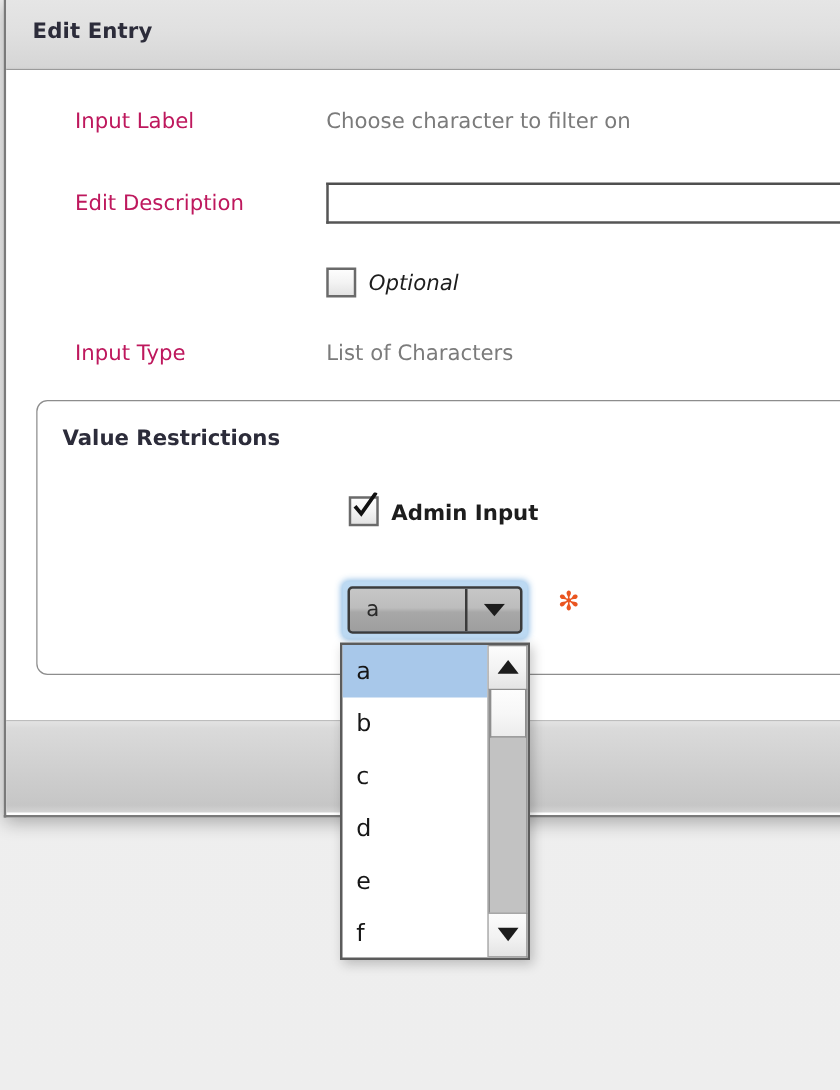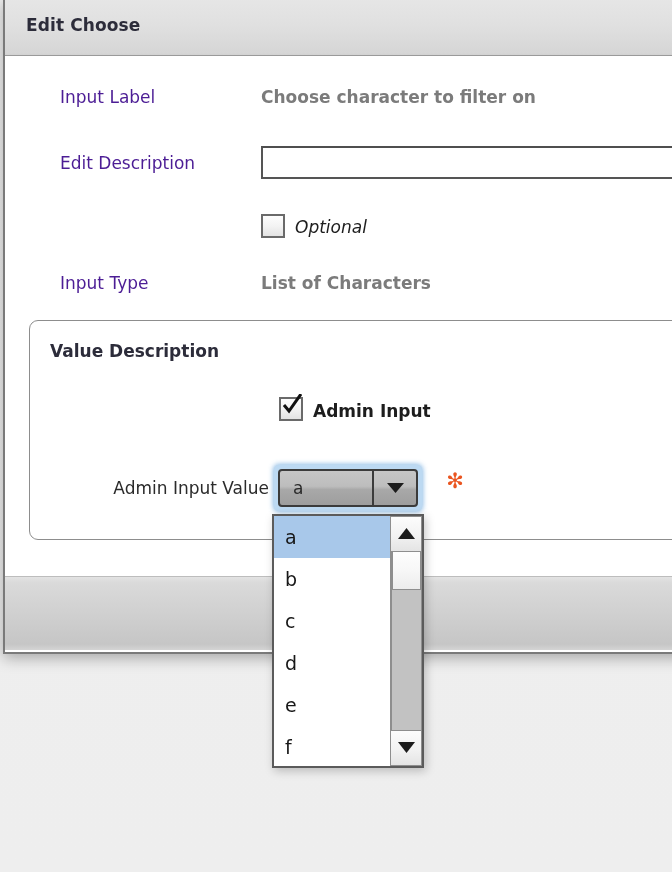--- a/index.html
+++ b/index.html
@@ -80,31 +80,30 @@
   
   .row {
     position: absolute;
     left: 0;
     right: 0;
     height: 34px;
   }
   .lbl {
     position: absolute;
     font-size: 17px;
-    color: #4c1d95;
+    color: #be185d;
     white-space: nowrap;
     line-height: 22px;
   }
   .val {
     position: absolute;
     font-size: 17px;
     color: #7b7b7b;
     white-space: nowrap;
     line-height: 22px;
-    font-weight: bold;
   }
 
   
   #row-input-label { top: 30px; }
   #row-input-label .lbl { left: 55px; top: 0; }
   #row-input-label .val { left: 256px; top: 0; }
 
   
   #row-input-desc { top: 90px; }
   #row-input-desc .lbl { left: 55px; top: 6px; }
@@ -332,21 +331,21 @@
   .shape-svg { display: block; }
 </style>
 </head>
 <body>
 
 <div id="backdrop"></div>
 
 <div id="dialog">
 
   <div id="titlebar">
-    <div class="title">Edit Choose</div>
+    <div class="title">Edit Entry</div>
   </div>
 
   <div id="dialog-body">
 
     <div class="row" id="row-input-label">
       <div class="lbl">Input Label</div>
       <div class="val">Choose character to filter on</div>
     </div>
 
     <div class="row" id="row-input-desc">
@@ -358,32 +357,31 @@
       <div class="checkbox" id="optional-box"></div>
       <div class="cb-label" id="optional-label">Optional</div>
     </div>
 
     <div class="row" id="row-input-type">
       <div class="lbl">Input Type</div>
       <div class="val">List of Characters</div>
     </div>
 
     <div id="value-restrictions">
-      <div id="vr-title">Value Description</div>
+      <div id="vr-title">Value Restrictions</div>
 
       <div class="checkbox" id="admin-input-box">
         <span class="tick">
           <svg class="shape-svg" width="20" height="22" viewBox="0 0 20 22">
             <path d="M2 11 L7 17 L19 0" stroke="#111111" stroke-width="3" fill="none"></path>
           </svg>
         </span>
       </div>
       <div class="cb-label" id="admin-input-label">Admin Input</div>
 
-      <div id="admin-value-label">Admin Input Value</div>
 
       <div id="combo-wrap">
         <div id="combo-focus"></div>
         <div id="combo-box">
           <div id="combo-value">a</div>
           <div id="combo-arrow-cell">
             <span>
               <svg class="shape-svg" width="17" height="11" viewBox="0 0 17 11">
                 <polygon points="0,0 17,0 8.5,10" fill="#1c1c1c"></polygon>
               </svg>

